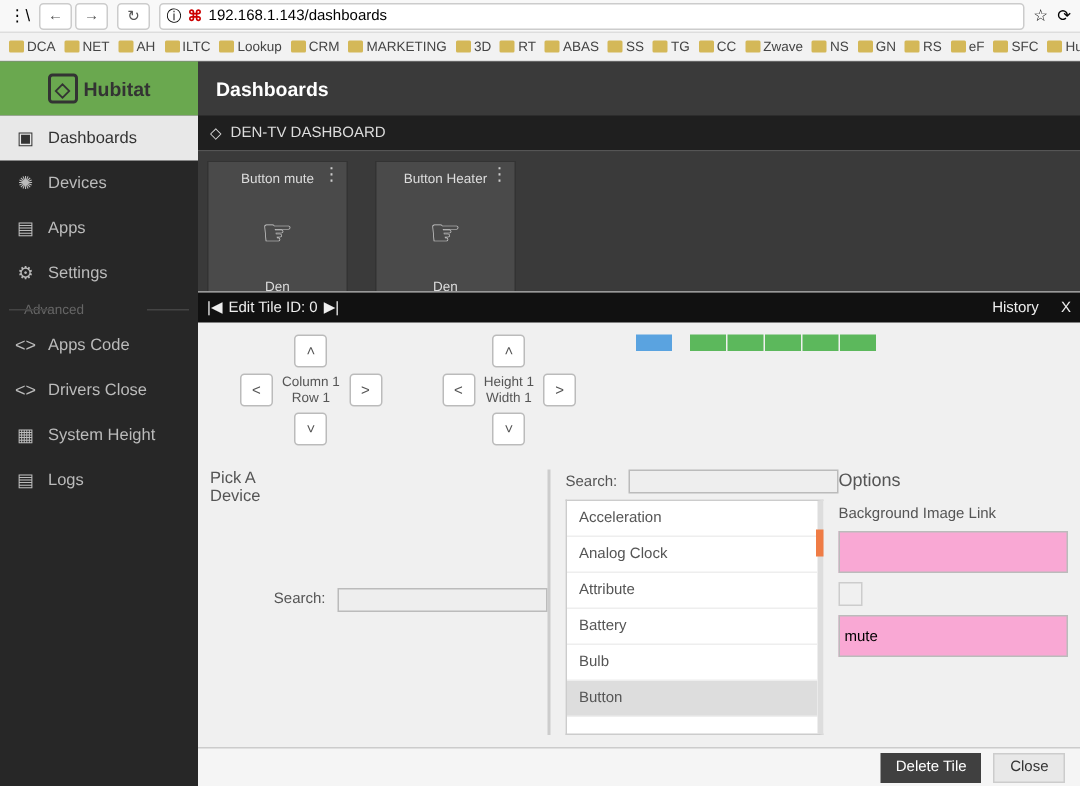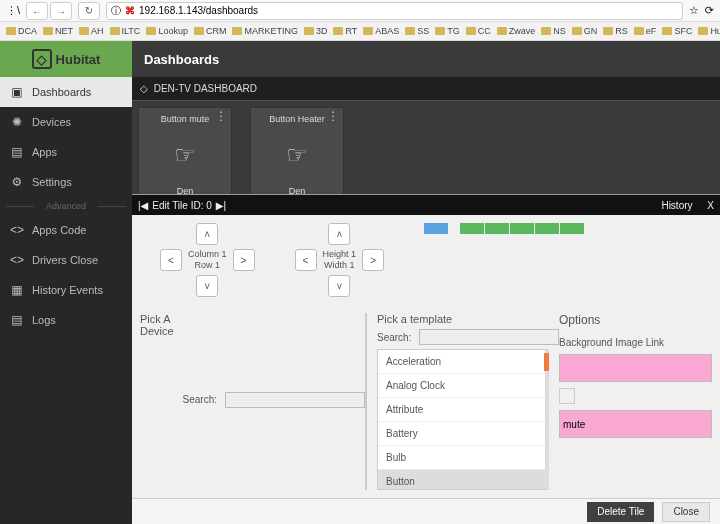--- a/index.html
+++ b/index.html
@@ -12,21 +12,21 @@
 .bookmarks{height:19px;background:#f2f2f2;border-bottom:1px solid #ddd;display:flex;align-items:center;padding:0 4px;gap:2px;overflow:hidden;font-size:9px}
 .bm{display:flex;align-items:center;gap:2px;color:#444;padding:0 2px;white-space:nowrap}
 .bm-ic{width:10px;height:8px;background:#d4b858;border-radius:1px;display:inline-block}
 .app{display:flex;height:483px}
 .sidebar{width:132px;background:#272727;color:#bbb;display:flex;flex-direction:column}
 .logo{height:36px;background:#6aa84f;display:flex;align-items:center;justify-content:center;color:#333;font-weight:bold;font-size:13px}
 .logo-ic{width:20px;height:20px;border:2px solid #333;border-radius:3px;margin-right:4px;display:flex;align-items:center;justify-content:center}
 .nav-item{display:flex;align-items:center;gap:8px;padding:8px 10px;font-size:11px;cursor:pointer}
 .nav-item.active{background:#e8e8e8;color:#333}
 .nav-item .ic{width:14px;height:14px;display:inline-flex;align-items:center;justify-content:center;font-size:12px}
-.nav-sep{text-align:center;font-size:9px;color:#666;padding:4px 16px;position:relative}
+.nav-sep{text-align:left;font-size:9px;color:#666;padding:4px 16px;position:relative}
 .nav-sep:before,.nav-sep:after{content:'';position:absolute;top:50%;width:28px;height:1px;background:#444}
 .nav-sep:before{left:6px}.nav-sep:after{right:6px}
 .main{flex:1;background:#3a3a3a;display:flex;flex-direction:column;position:relative}
 .header{height:36px;background:#3a3a3a;color:#fff;display:flex;align-items:center;padding:0 12px;font-size:13px;font-weight:bold}
 .dash-sub{height:24px;background:#1f1f1f;color:#ddd;display:flex;align-items:center;padding:0 8px;font-size:10px;gap:6px;border-bottom:1px solid #555}
 .tiles{display:flex;gap:18px;padding:6px;background:#3a3a3a}
 .tile{width:94px;height:96px;background:#4a4a4a;border:1px solid #333;display:flex;flex-direction:column;align-items:center;justify-content:space-between;padding:6px;color:#ddd;font-size:9px;position:relative}
 .tile-title{font-size:9px}
 .tile-dots{position:absolute;right:4px;top:6px;color:#ccc;font-size:12px;line-height:4px}
 .tile-icon{font-size:24px;color:#ccc}
@@ -131,21 +131,21 @@
     <div class="nav-item">
         <span class="ic">&lt;&gt;</span>
         <span>Apps Code</span>
       </div>
     <div class="nav-item">
         <span class="ic">&lt;&gt;</span>
         <span>Drivers Close</span>
       </div>
     <div class="nav-item">
         <span class="ic">▦</span>
-        <span>History Events</span>
+        <span>System Height</span>
       </div>
     <div class="nav-item">
         <span class="ic">▤</span>
         <span>Logs</span>
       </div>
   </div>
 
   <div class="main">
     <div class="header">
         <span>Dashboards</span>
@@ -220,21 +220,20 @@
           <div class="srch-row">
             <label>Search:</label>
             <input style="">
           </div>
           <div class="list" id="device-list">
               <div class="list-item sel">Den</div>
             </div>
         </div>
 
         <div class="panel template-panel">
-          <h4>Pick a template</h4>
           <div class="srch-row">
             <label>Search:</label>
             <input style="">
           </div>
           <div class="list" id="template-list">
               <div class="list-item">Acceleration</div>
               <div class="list-item">Analog Clock</div>
               <div class="list-item">Attribute</div>
               <div class="list-item">Battery</div>
               <div class="list-item">Bulb</div>

